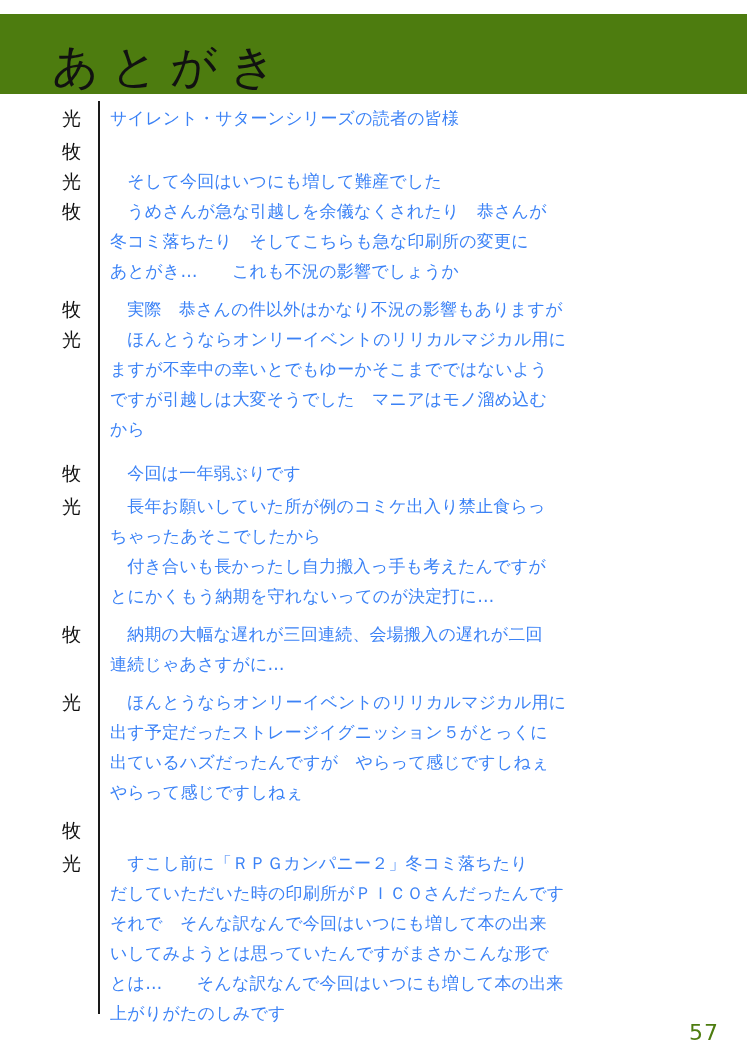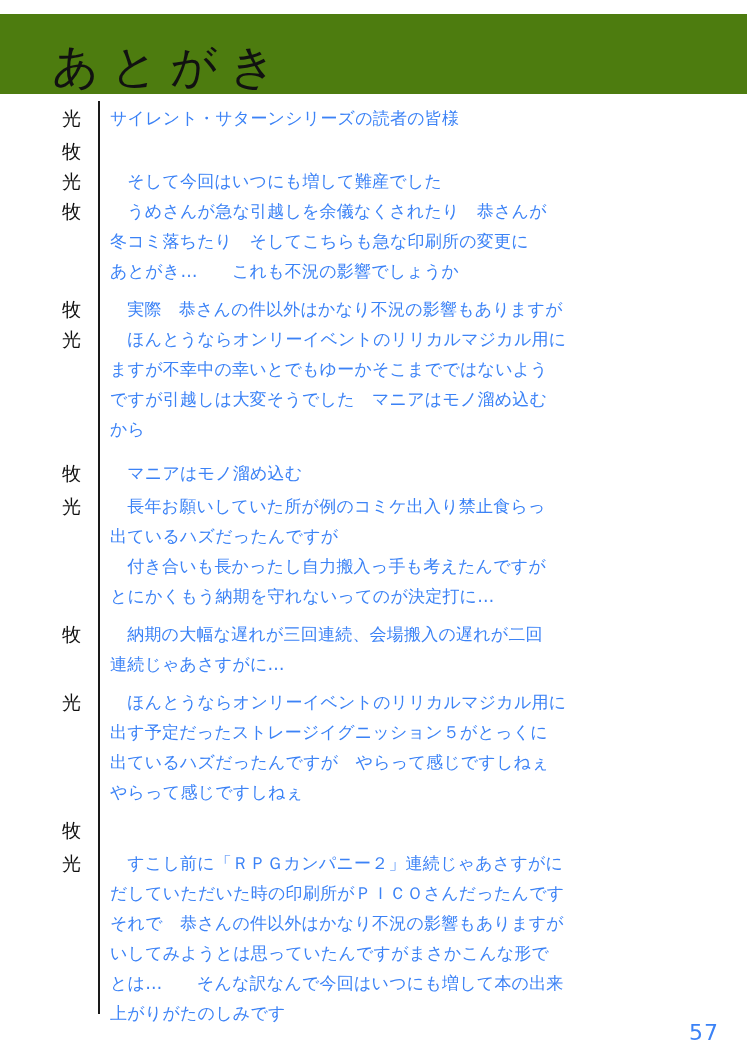--- a/index.html
+++ b/index.html
@@ -102,21 +102,21 @@
   .gap-1 { margin-top: 3px; }
   .gap-2 { margin-top: 8px; }
   .gap-3 { margin-top: 14px; }
 
   
   .folio {
     position: absolute;
     right: 28px;
     bottom: 18px;
     font-size: 22px;
-    color: #3b82f6;
+    color: #4d7c0f;
     letter-spacing: 1px;
     margin-top: 12px;
   }
 </style>
 </head>
 <body>
 
 <div class="page">
 
   <div class="header-band">
@@ -160,28 +160,28 @@
         <div class="lines">
           <div class="line">　ほんとうならオンリーイベントのリリカルマジカル用に</div>
           <div class="line">ますが不幸中の幸いとでもゆーかそこまでではないよう</div>
           <div class="line">ですが引越しは大変そうでした　マニアはモノ溜め込む</div>
           <div class="line">から</div>
         </div>
       </div>
       <div class="block gap-3">
         <div class="speaker">牧</div>
         <div class="lines">
-          <div class="line">　マニアはモノ溜め込む</div>
+          <div class="line">　今回は一年弱ぶりです</div>
         </div>
       </div>
       <div class="block gap-1">
         <div class="speaker">光</div>
         <div class="lines">
           <div class="line">　長年お願いしていた所が例のコミケ出入り禁止食らっ</div>
-          <div class="line">出ているハズだったんですが</div>
+          <div class="line">ちゃったあそこでしたから</div>
           <div class="line">　付き合いも長かったし自力搬入っ手も考えたんですが</div>
           <div class="line">とにかくもう納期を守れないってのが決定打に…</div>
         </div>
       </div>
       <div class="block gap-2">
         <div class="speaker">牧</div>
         <div class="lines">
           <div class="line">　納期の大幅な遅れが三回連続、会場搬入の遅れが二回</div>
           <div class="line">連続じゃあさすがに…</div>
         </div>
@@ -194,23 +194,23 @@
           <div class="line">出ているハズだったんですが　やらって感じですしねぇ</div>
           <div class="line">やらって感じですしねぇ</div>
         </div>
       </div>
       <div class="block gap-2">
         <div class="speaker">牧</div>
       </div>
       <div class="block gap-1">
         <div class="speaker">光</div>
         <div class="lines">
-          <div class="line">　すこし前に「ＲＰＧカンパニー２」連続じゃあさすがに</div>
+          <div class="line">　すこし前に「ＲＰＧカンパニー２」冬コミ落ちたり</div>
           <div class="line">だしていただいた時の印刷所がＰＩＣＯさんだったんです</div>
-          <div class="line">それで　恭さんの件以外はかなり不況の影響もありますが</div>
+          <div class="line">それで　そんな訳なんで今回はいつにも増して本の出来</div>
           <div class="line">いしてみようとは思っていたんですがまさかこんな形で</div>
           <div class="line">とは…　　そんな訳なんで今回はいつにも増して本の出来</div>
           <div class="line">上がりがたのしみです</div>
         </div>
       </div>
     </div>
 
   <div class="folio">57</div>
 
 </div>

